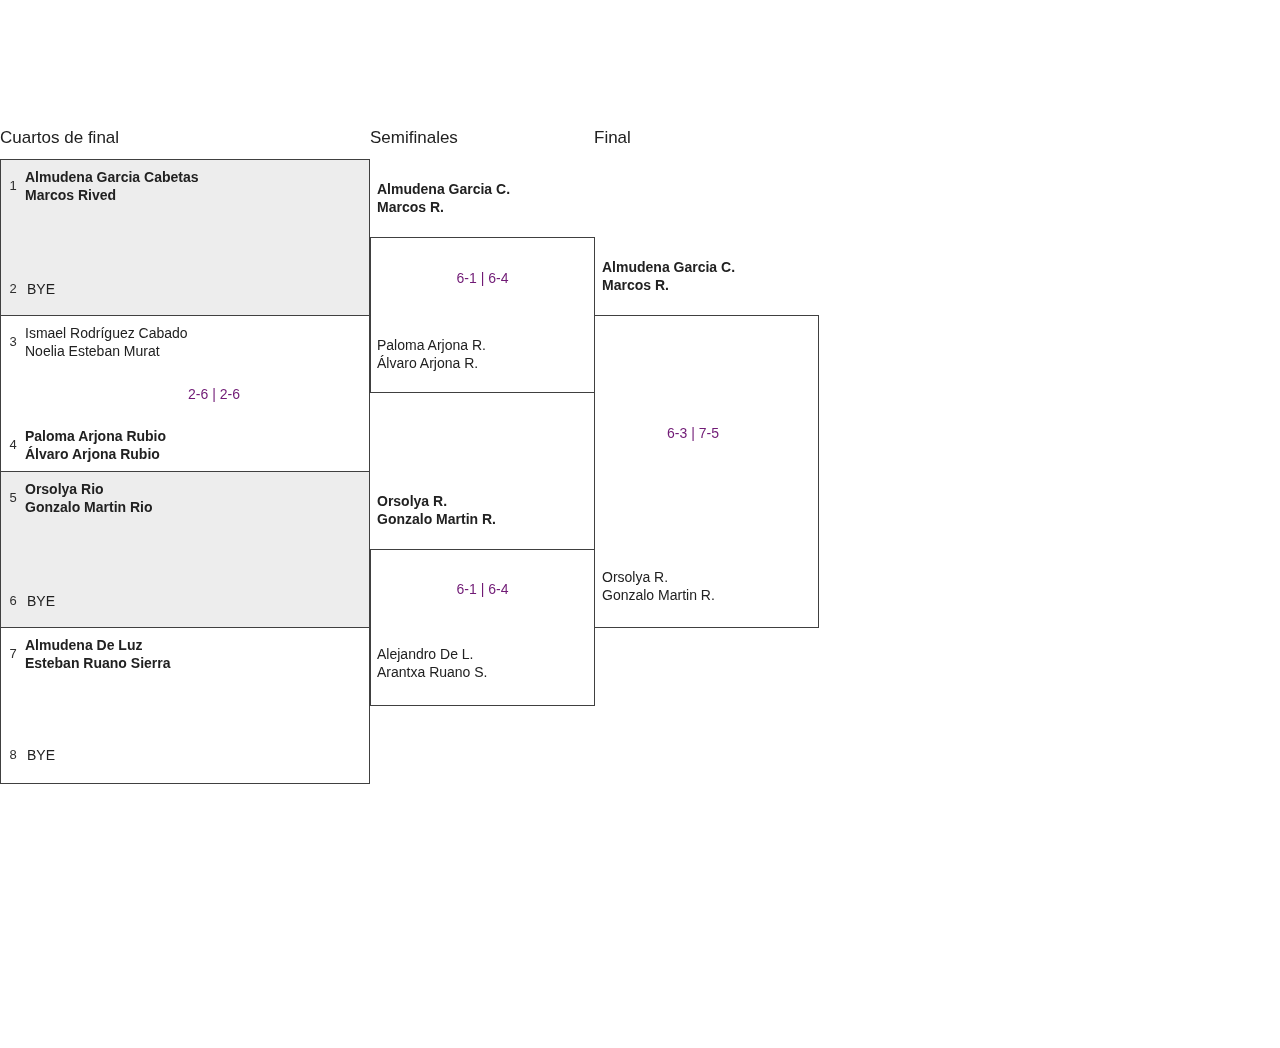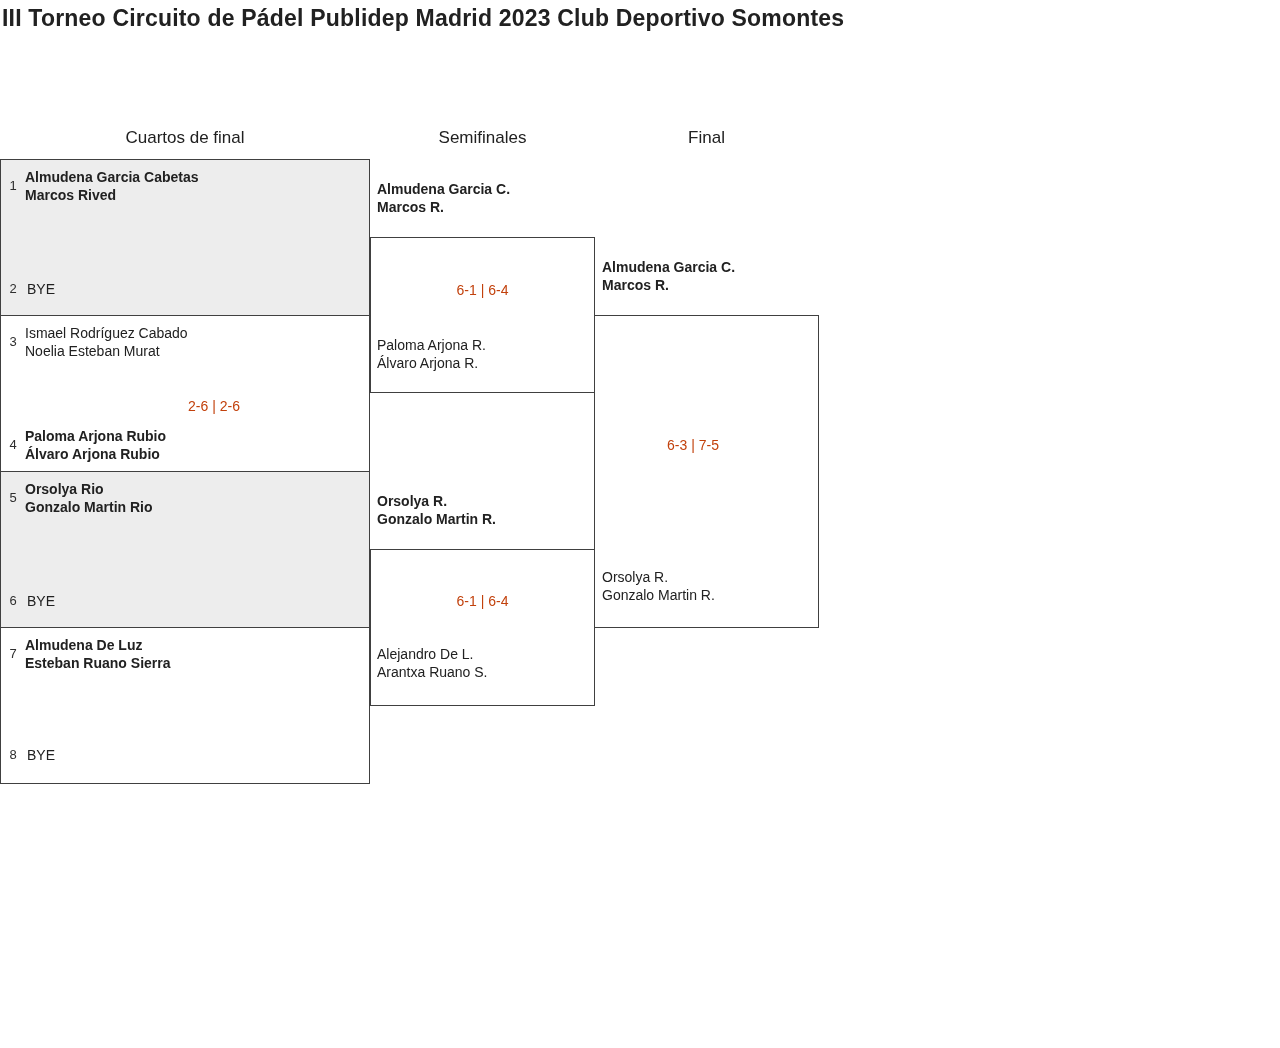--- a/index.html
+++ b/index.html
@@ -25,21 +25,21 @@
     font-size: 23px;
     font-weight: bold;
     line-height: 33px;
     letter-spacing: 0.2px;
   }
   .col-header {
     position: absolute;
     top: 127px;
     font-size: 17px;
     line-height: 22px;
-    text-align: center;
+    text-align: left;
     white-space: nowrap;
   }
   .box {
     position: absolute;
     border: 1px solid var(--border-color);
     background: #ffffff;
   }
   .box.shaded { background: var(--shaded-bg); }
   .team {
     position: absolute;
@@ -54,30 +54,28 @@
     font-size: 13px;
     line-height: 18px;
     text-align: center;
     color: #2e2e2e;
   }
   .score {
     position: absolute;
     font-size: 14px;
     line-height: 18px;
     text-align: center;
-    color: #c2410c;
+    color: #701a75;
     white-space: nowrap;
-    margin-top: 12px;
   }
 </style>
 </head>
 <body>
 
 <div class="page-heading">
-  <div>III Torneo Circuito de Pádel Publidep Madrid 2023 Club Deportivo Somontes</div>
 </div>
 
 <div class="col-header" style="left:0;width:370px">Cuartos de final</div>
 <div class="col-header" style="left:370px;width:225px">Semifinales</div>
 <div class="col-header" style="left:594px;width:225px">Final</div>
 
 <div class="box shaded" style="left:0;top:159px;width:370px;height:157px"></div>
 <div class="box" style="left:0;top:315px;width:370px;height:157px"></div>
 <div class="box shaded" style="left:0;top:471px;width:370px;height:157px"></div>
 <div class="box" style="left:0;top:627px;width:370px;height:157px"></div>

